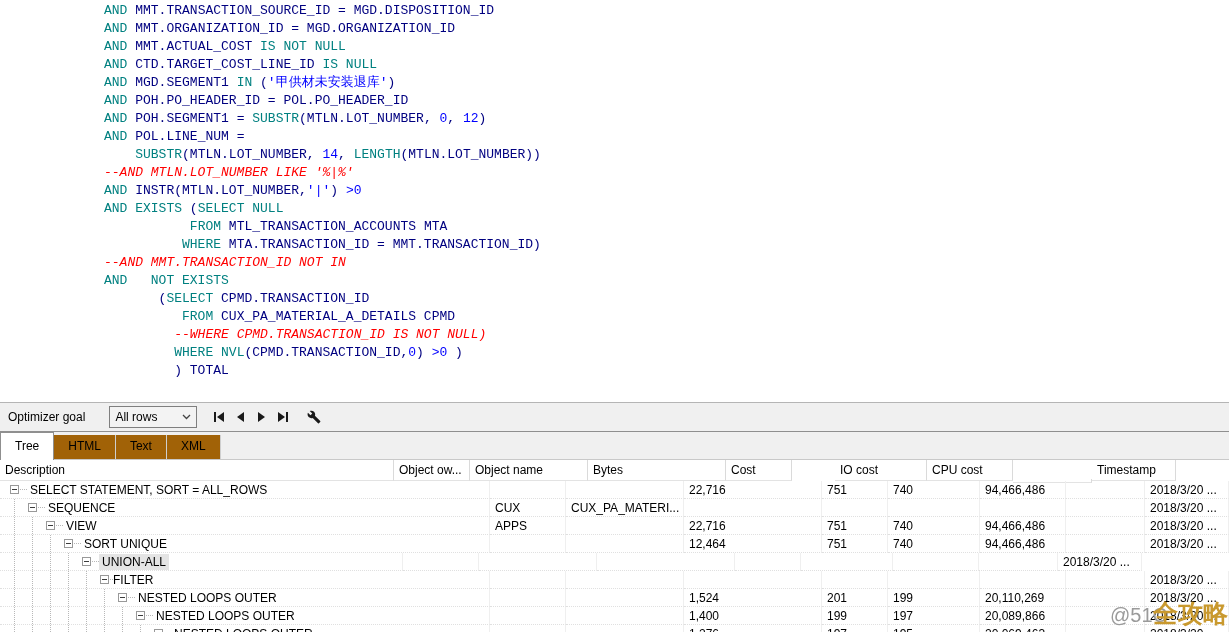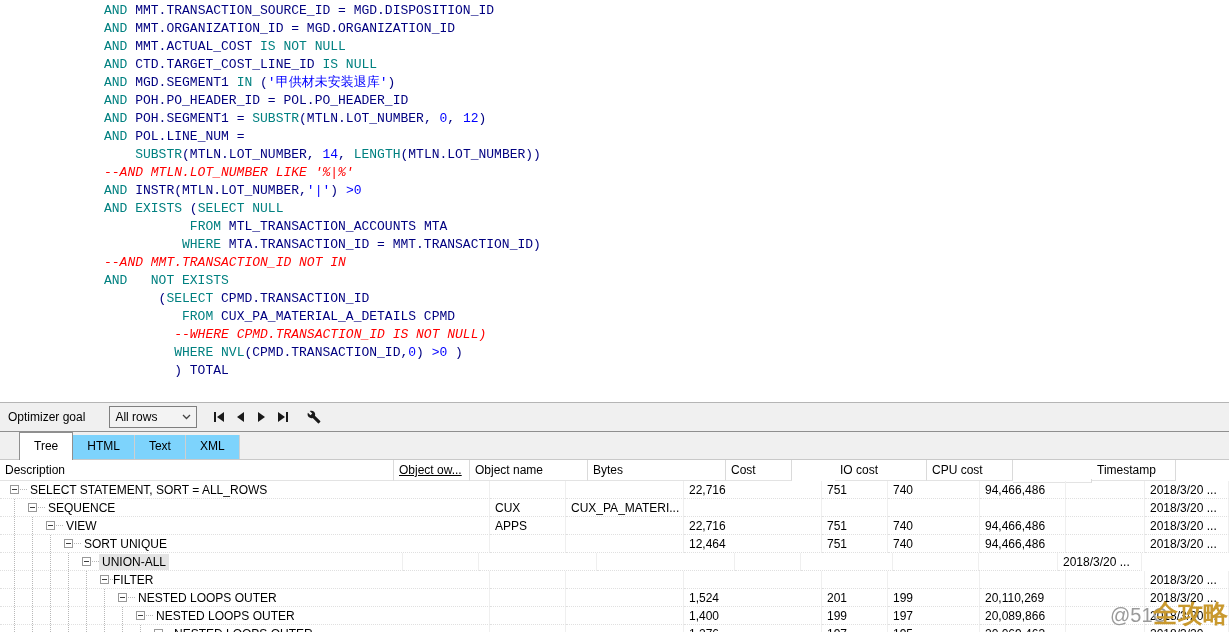--- a/index.html
+++ b/index.html
@@ -29,25 +29,25 @@
   .combo .chev { display:flex; align-items:center; }
   .navbtns { display:flex; align-items:center; margin-left:14px; gap:4px; }
   .navbtn { width:17px; height:16px; border:none; background:transparent;
             display:flex; align-items:center; justify-content:center; padding:0; }
   .wrench-btn { margin-left:10px; }
 
   
   .tabstrip { height:29px; background:#f0f0f0; border-top:1px solid #8f8f8f;
               border-bottom:1px solid #c9c9c9; display:flex; align-items:flex-end;
               font-size:12px; }
-  .tab { height:24px; line-height:23px; padding:0 14px; background:#7dd3fc;
+  .tab { height:24px; line-height:23px; padding:0 14px; background:#a16207;
          border-right:1px solid #cfcfcf; cursor:default; }
   .tab.active { height:28px; line-height:26px; background:#fff;
                 border:1px solid #8f8f8f; border-bottom:none; margin-bottom:-1px;
-                position:relative; z-index:2;margin-left:19px; }
+                position:relative; z-index:2; }
 
   
   .plan { height:172px; overflow:hidden; background:#fff; font-size:12px; position:relative; }
   .thead { display:flex; height:21px; background:#fff; }
   .th { border-right:1px solid #dadada; border-bottom:1px solid #e3e3e3;
         padding:3px 0 0 5px; white-space:nowrap; overflow:hidden; }
   .tbody .tr { display:flex; height:18px; }
   .td { border-right:1px solid #efefef; border-bottom:1px dotted #e0e0e0;
         padding:2px 0 0 5px; white-space:nowrap; overflow:hidden; }
   .td.desc { position:relative; padding:0; }
@@ -118,21 +118,21 @@
   <div class="tabstrip">
       <div class="tab active">Tree</div>
       <div class="tab">HTML</div>
       <div class="tab">Text</div>
       <div class="tab">XML</div>
     </div>
 
   <div class="plan">
     <div class="thead">
         <div class="th" style="width: 394px;">Description</div>
-        <div class="th" style="width: 76px; text-decoration: underline;">Object ow...</div>
+        <div class="th" style="width: 76px;">Object ow...</div>
         <div class="th" style="width: 118px;">Object name</div>
         <div class="th" style="width: 138px;">Bytes</div>
         <div class="th" style="width: 66px;">Cost</div>
         <div class="th" style="width: 92px; margin-left: 43px;">IO cost</div>
         <div class="th" style="width: 86px;">CPU cost</div>
         <div class="th" style="width: 79px; margin-top: 19px;">Temp space</div>
         <div class="th" style="width: 84px;">Timestamp</div>
       </div>
     <div class="tbody">
         <div class="tr">

